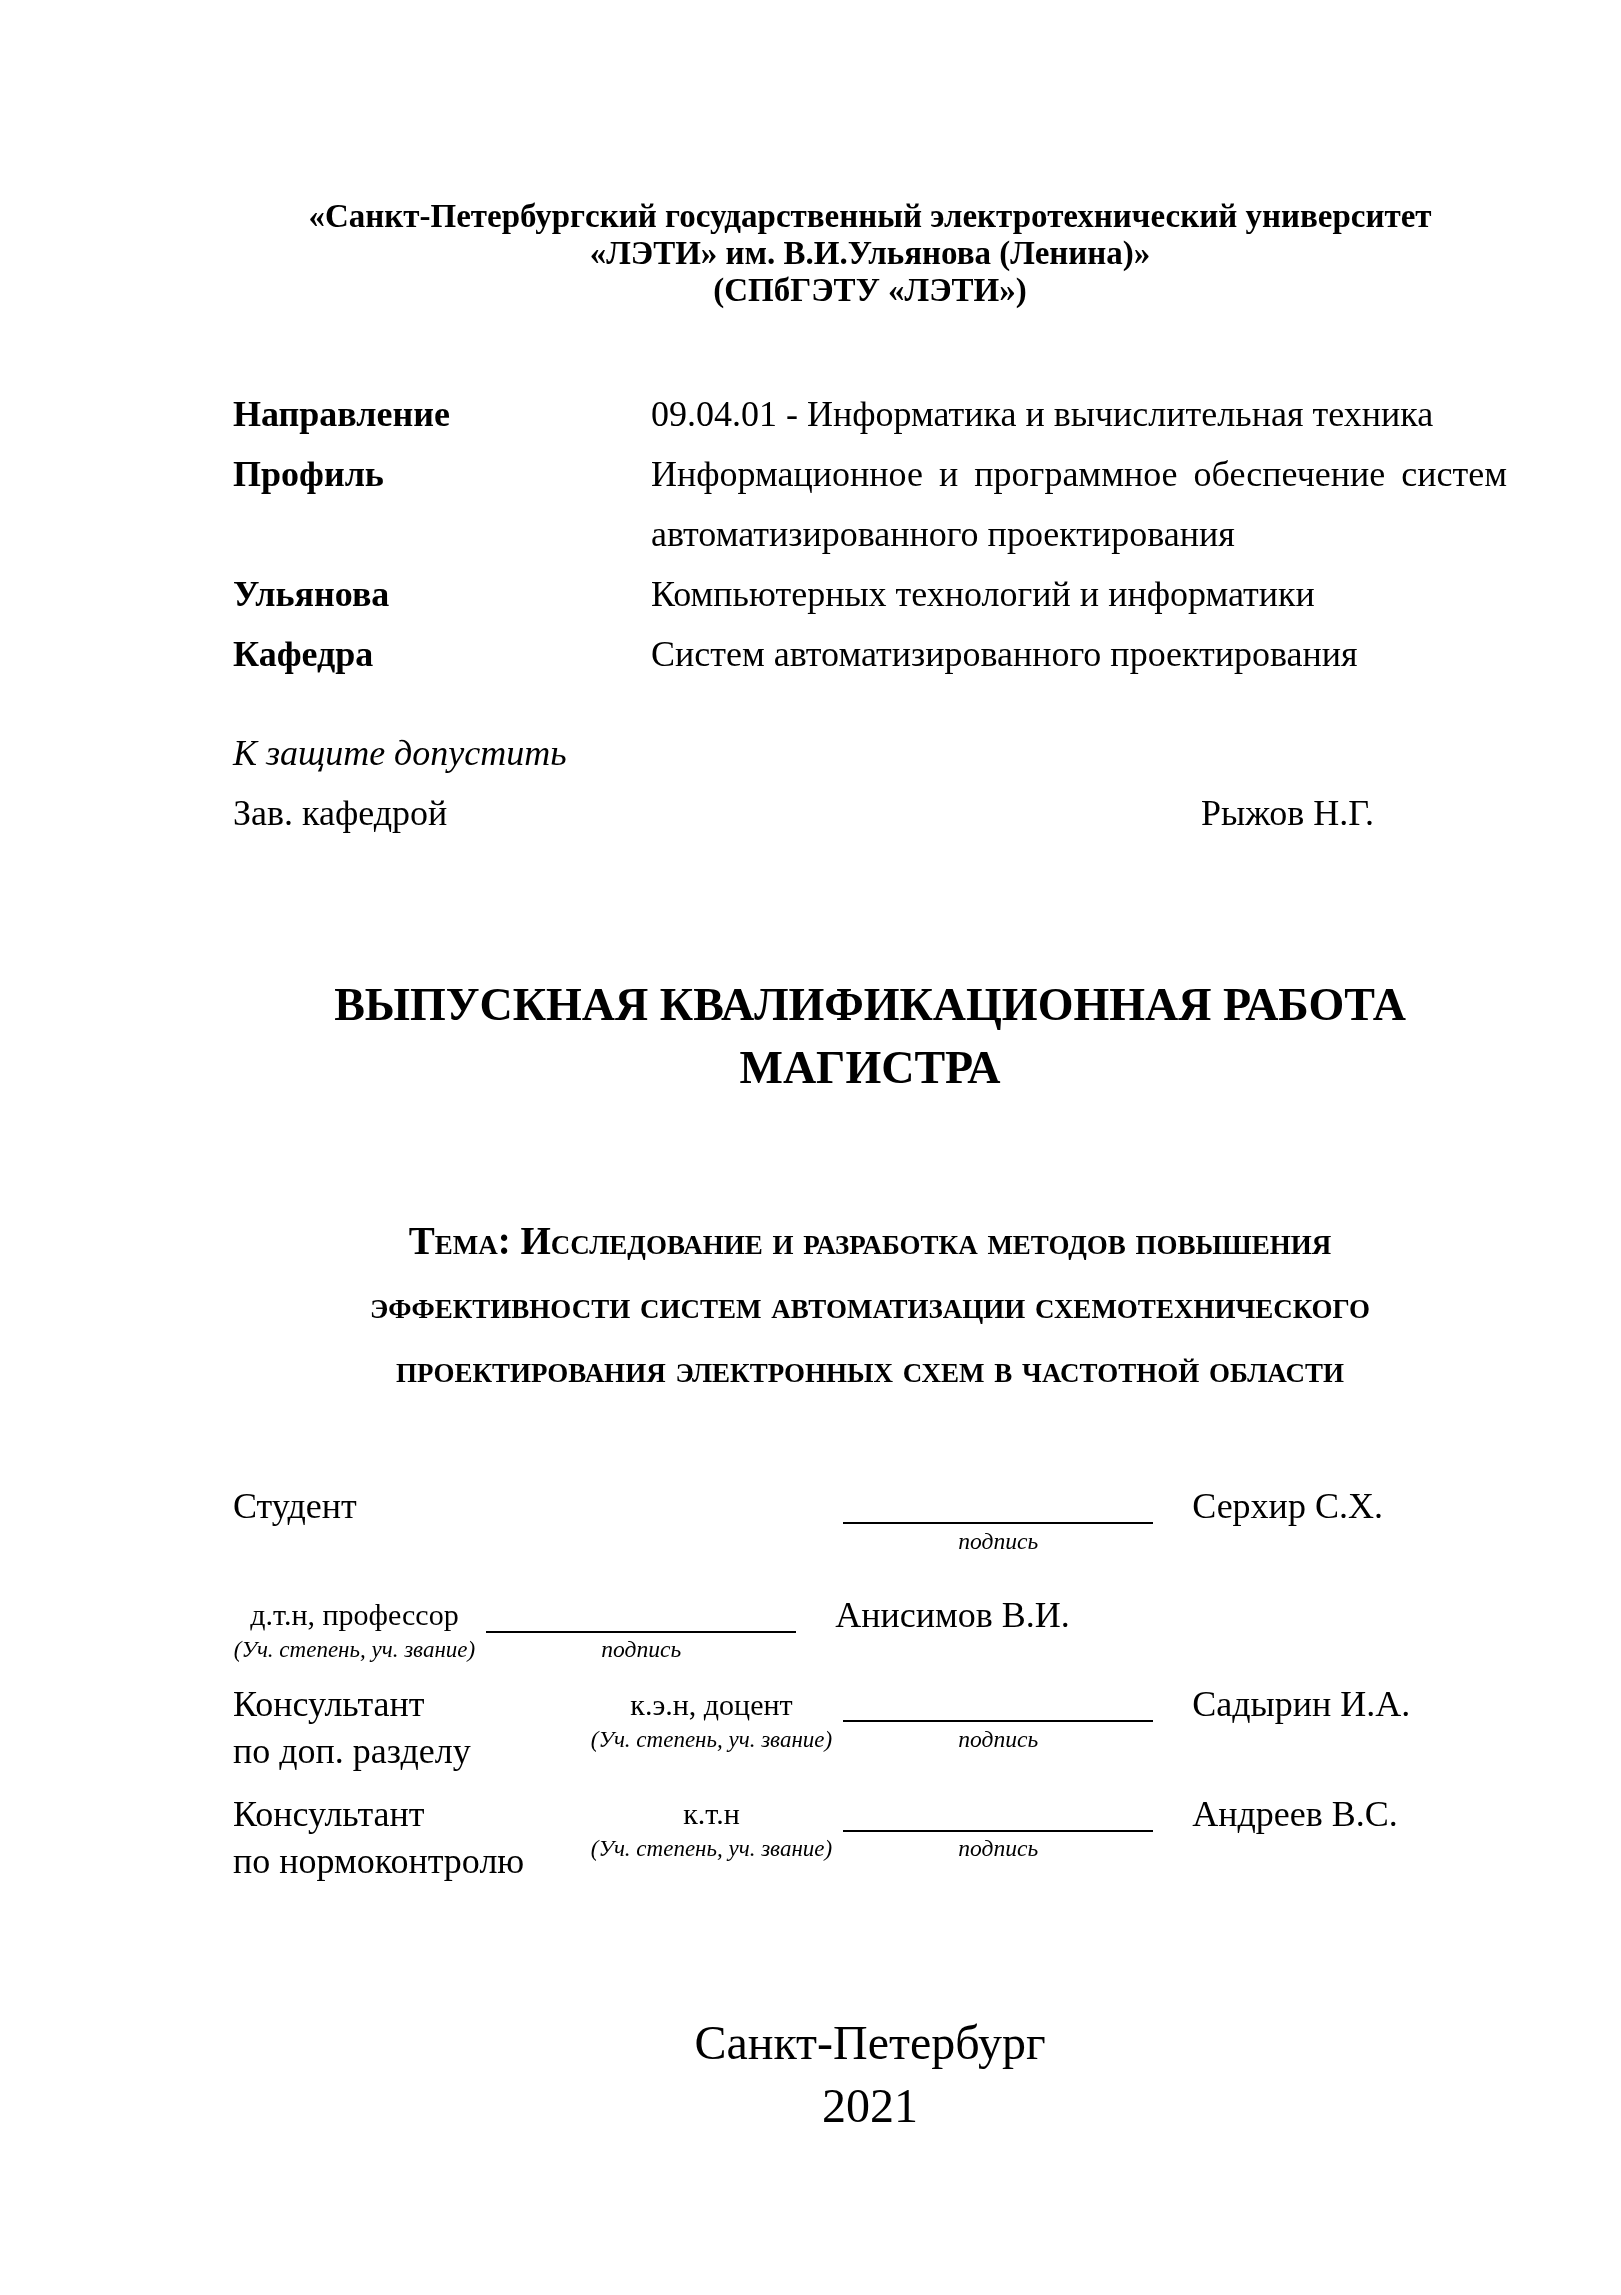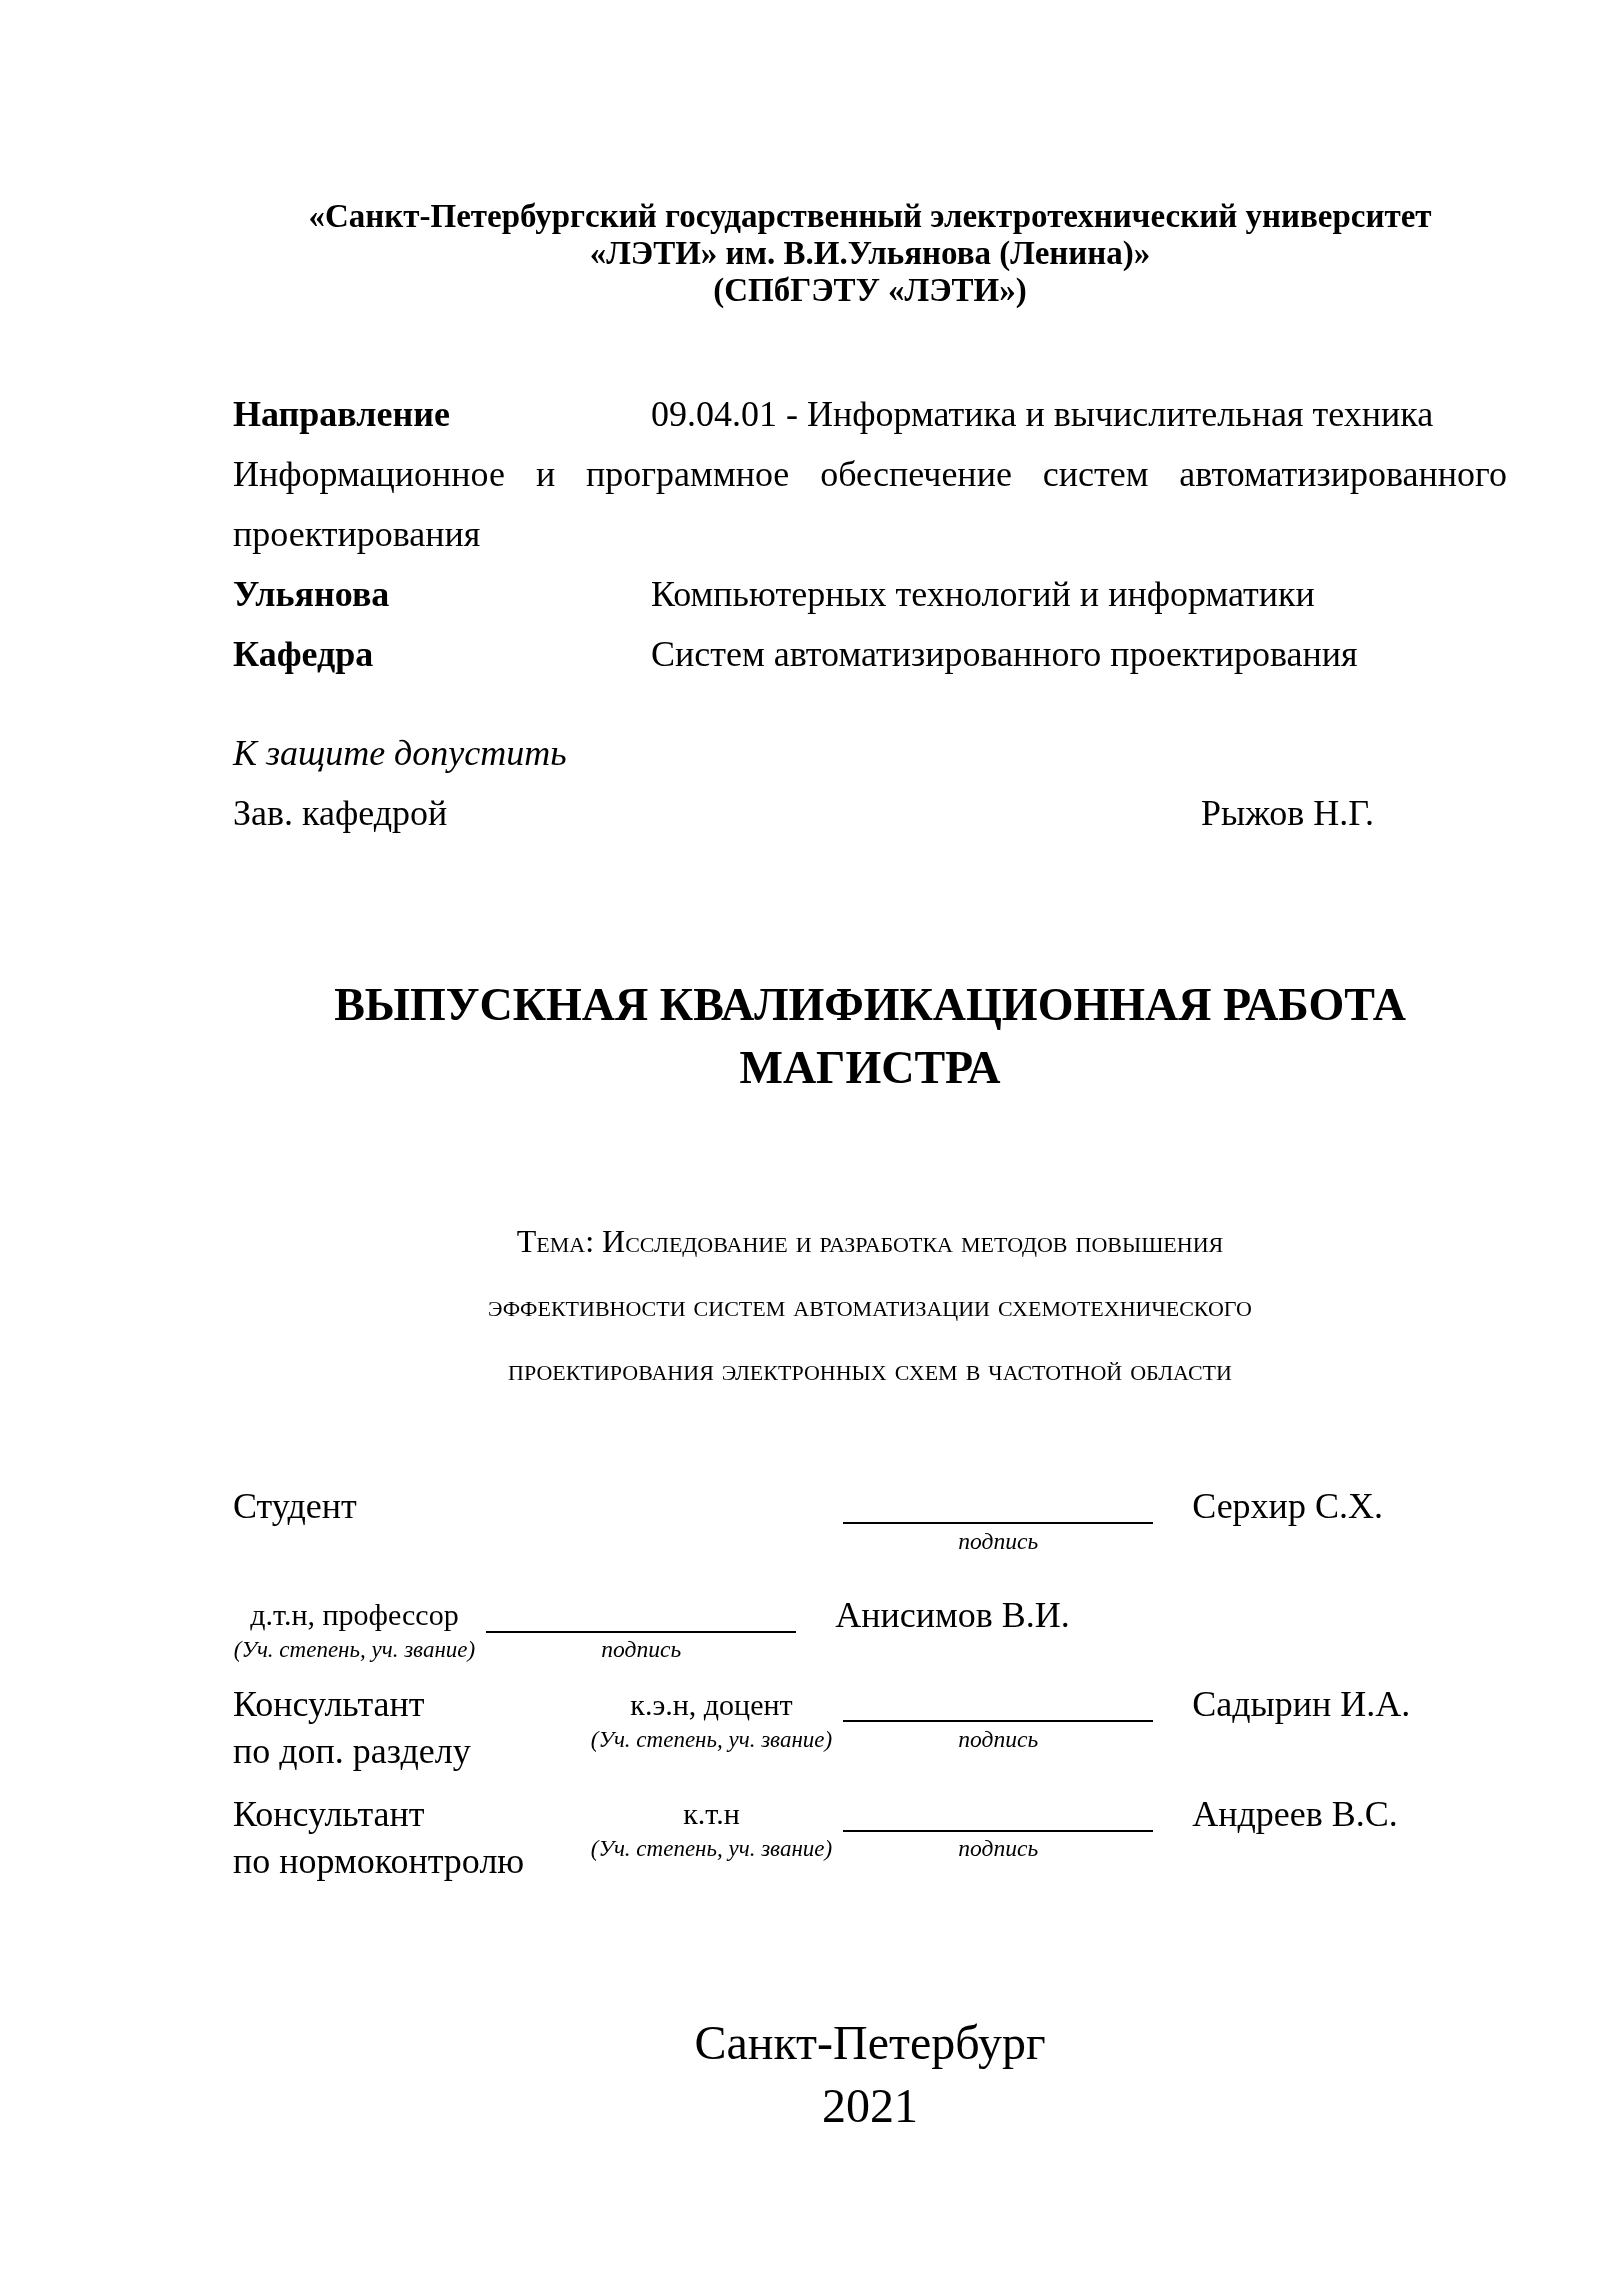--- a/index.html
+++ b/index.html
@@ -51,23 +51,23 @@
     text-align: center;
     font-weight: bold;
     font-size: 46px;
     line-height: 63px;
   }
 
   
   .topic {
     margin-top: 110px;
     text-align: center;
-    font-weight: normal;
+    font-weight: bold;
     font-variant: small-caps;
-    font-size: 32px;
+    font-size: 39px;
     line-height: 64px;
   }
 
   
   .sigs { margin-top: 82px; }
   .sig-row { display: flex; align-items: flex-start; }
   .sig-row-1 { margin-bottom: 35px; }
   .sig-row-2 { margin-bottom: 15.7px; }
   .sig-row-3 { margin-bottom: 15.7px; }
   .sig-label {
@@ -111,20 +111,21 @@
     <div>«ЛЭТИ» им. В.И.Ульянова (Ленина)»</div>
     <div>(СПбГЭТУ «ЛЭТИ»)</div>
   </div>
 
   <div class="details">
     <div class="detail-row">
       <div class="detail-label">Направление</div>
       <div class="detail-value">09.04.01 - Информатика и вычислительная техника</div>
     </div>
     <div class="detail-row">
+      <div class="detail-label">Профиль</div>
       <div class="detail-value">Информационное и программное обеспечение систем автоматизированного проектирования</div>
     </div>
     <div class="detail-row">
       <div class="detail-label">Ульянова</div>
       <div class="detail-value">Компьютерных технологий и информатики</div>
     </div>
     <div class="detail-row">
       <div class="detail-label">Кафедра</div>
       <div class="detail-value">Систем автоматизированного проектирования</div>
     </div>

